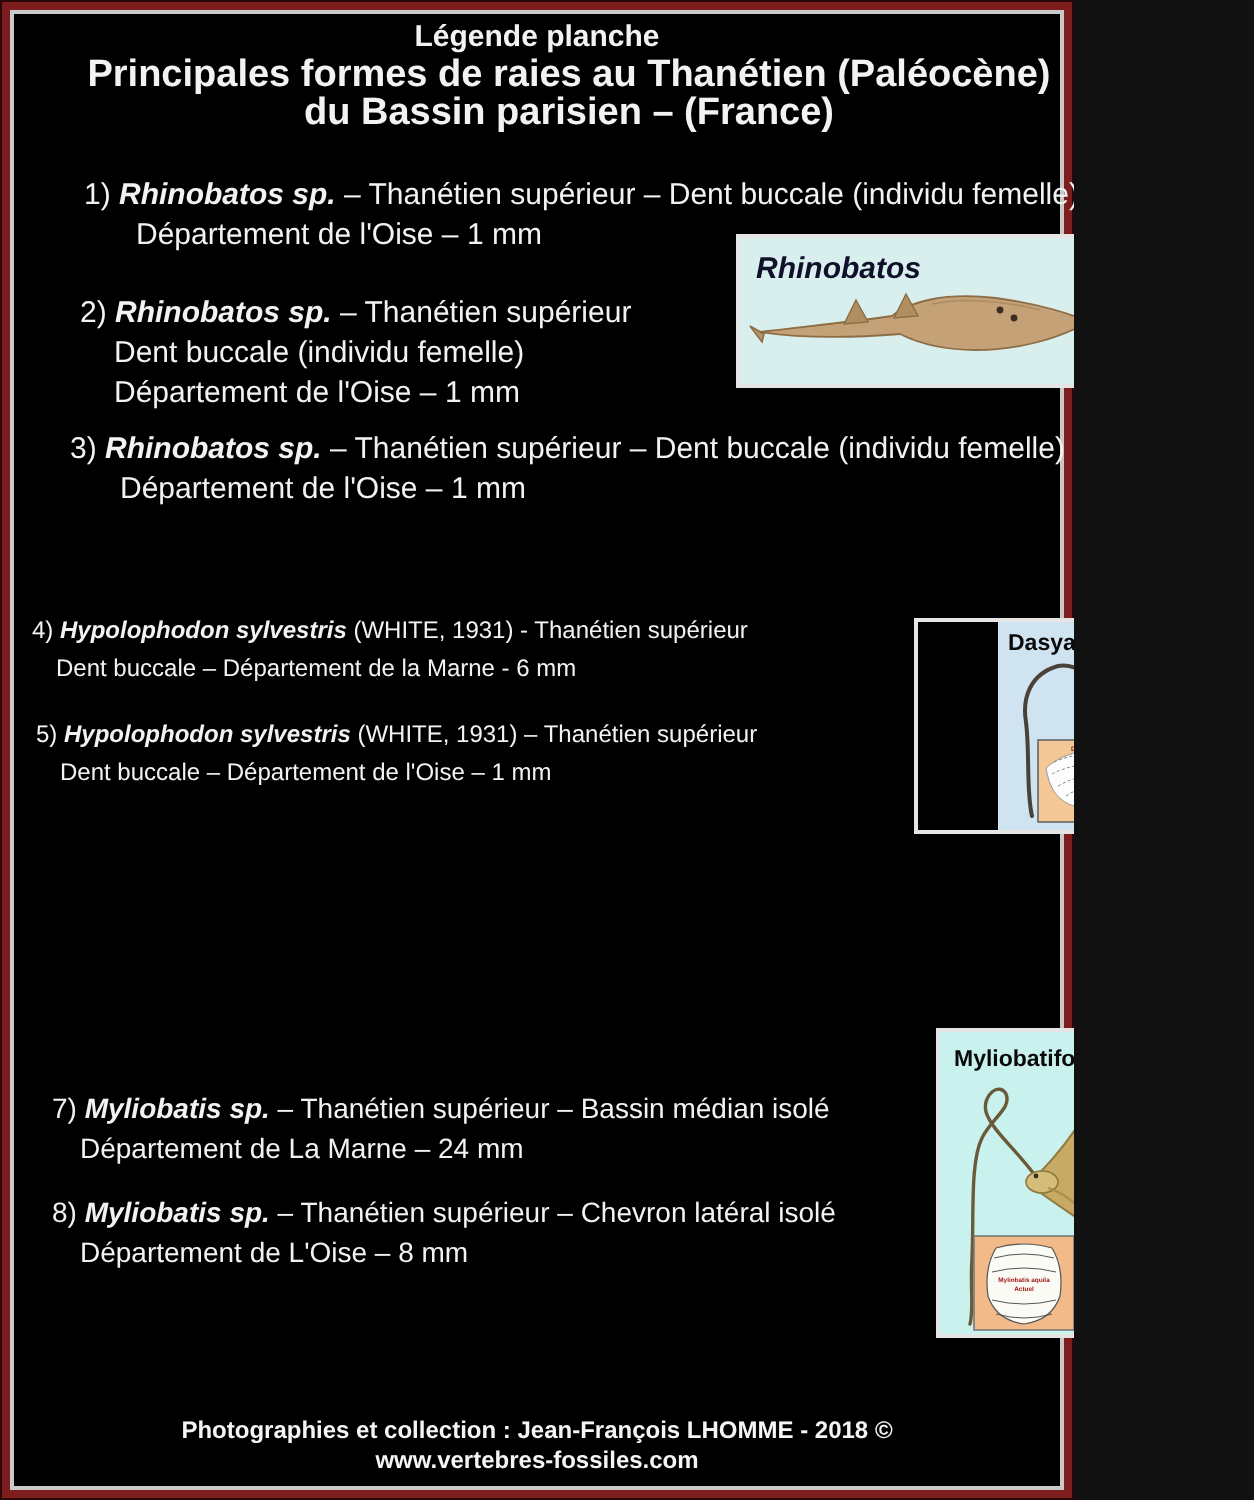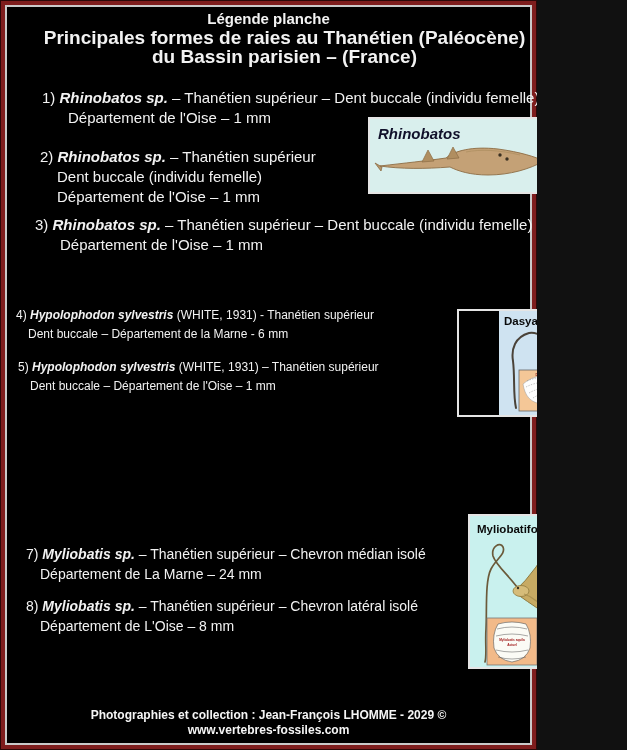--- a/index.html
+++ b/index.html
@@ -53,21 +53,21 @@
     <div class="pl12">Dent buccale – Département de la Marne -  6 mm</div>
   </div>
 
   <div class="item sz-b" style="left:18px;top:358px;">
     <div><span>5)</span> <span class="species">Hypolophodon sylvestris</span><span> (WHITE, 1931) – Thanétien supérieur</span></div>
     <div class="pl12">Dent buccale  –  Département de l'Oise – 1 mm</div>
   </div>
 
 
   <div class="item sz-c" style="left:26px;top:545px;">
-    <div><span>7)</span> <span class="species">Myliobatis sp.</span><span> – Thanétien supérieur – Chevron médian isolé</span></div>
+    <div><span>7)</span> <span class="species">Myliobatis sp.</span><span> – Thanétien supérieur – Bassin médian isolé</span></div>
     <div class="pl14">Département de La Marne – 24 mm</div>
   </div>
 
   <div class="item sz-c" style="left:26px;top:597px;">
     <div><span>8)</span> <span class="species">Myliobatis sp.</span><span> – Thanétien supérieur – Chevron latéral isolé</span></div>
     <div class="pl14">Département de L'Oise – 8 mm</div>
   </div>
 
   <div class="fig" style="left:368px;top:117px;width:183px;height:73px;">
     <svg width="183" height="73" viewBox="0 0 183 73">
@@ -123,17 +123,17 @@
         <path d="M28,108 Q42,104 56,108 Q62,118 60,132 Q56,144 42,146 Q28,144 24,132 Q22,118 28,108 Z" fill="#fbfbf5" stroke="#555" stroke-width="0.6"></path>
         <path d="M27,113 Q42,109 57,113 M26,120 Q42,116 58,120 M26,134 Q42,138 58,134 M28,141 Q42,145 56,141" fill="none" stroke="#555" stroke-width="0.5"></path>
         <text x="42" y="125" text-anchor="middle" font-family="Liberation Sans, sans-serif" font-size="3.2" font-weight="bold" fill="#a01818">Myliobatis aquila</text>
         <text x="42" y="129.5" text-anchor="middle" font-family="Liberation Sans, sans-serif" font-size="3.2" font-weight="bold" fill="#a01818">Actuel</text>
       </g>
       <text x="7" y="17" font-family="Liberation Sans, sans-serif" font-size="11.5" font-weight="bold" fill="#0a0a0a">Myliobatiforme</text>
     </svg>
   </div>
 
   <div class="footer">
-    <div>Photographies et collection :  Jean-François LHOMME - 2029 ©</div>
+    <div>Photographies et collection :  Jean-François LHOMME - 2018 ©</div>
     <div>www.vertebres-fossiles.com</div>
   </div>
 
 </div>
 
 </body></html>

